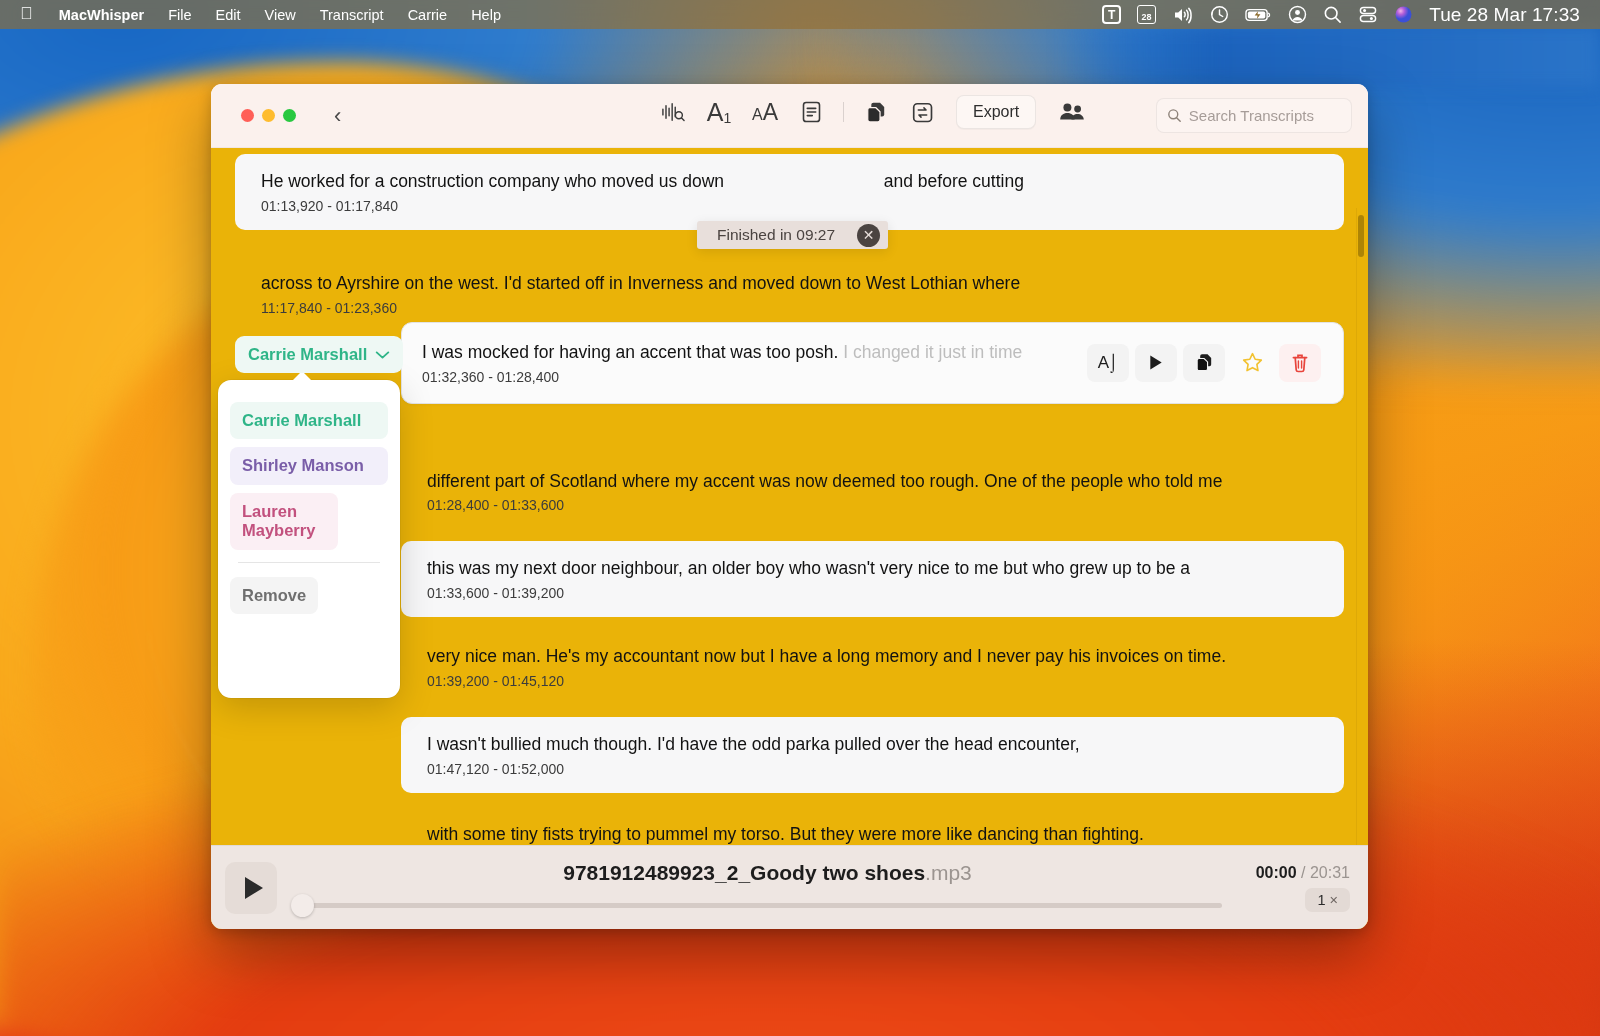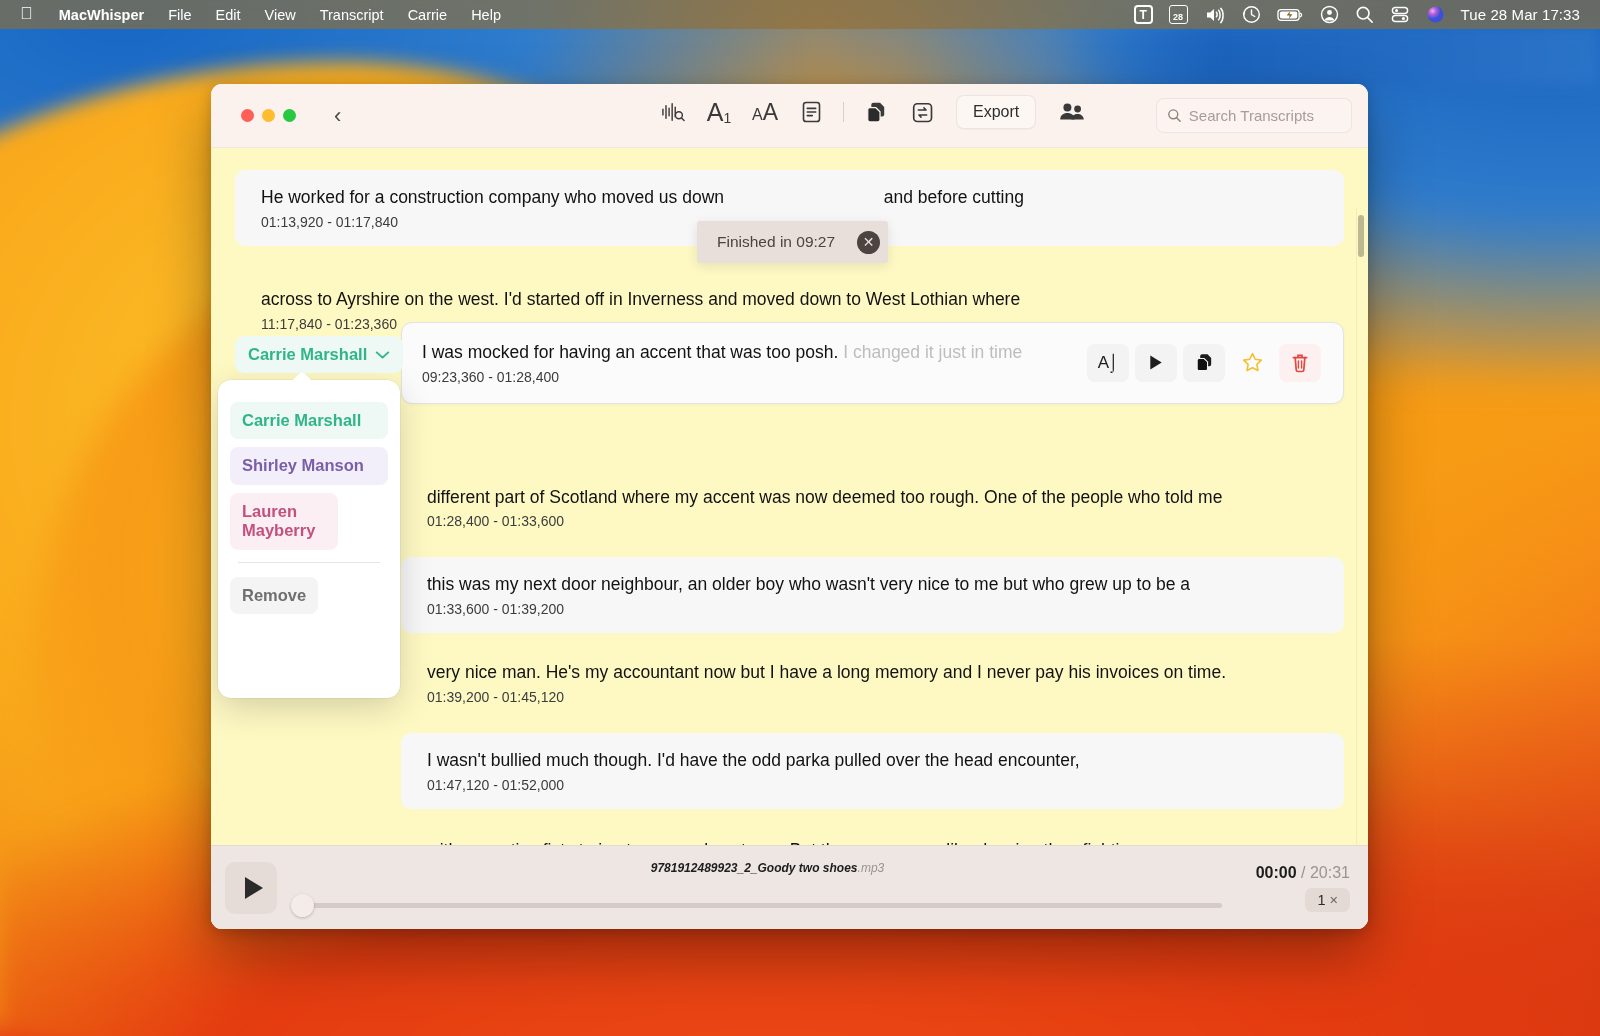--- a/index.html
+++ b/index.html
@@ -74,21 +74,21 @@
     font-size: 14.5px;
     z-index: 50;
     padding: 0 12px;
   }
   .mb-left { display: flex; align-items: center; gap: 0; }
   .mb-item { padding: 2px 12px; white-space: nowrap; cursor: default; }
   .mb-app { font-weight: bold; }
   .mb-apple { font-size: 17px; padding: 0 14px 3px 8px; line-height: 1; }
   .mb-right { margin-left: auto; display: flex; align-items: center; gap: 16px; padding-right: 8px; }
   .mb-ic { display: inline-flex; align-items: center; justify-content: center; }
-  .mb-clock { font-size: 15px; white-space: nowrap; letter-spacing: .1px; }
+  .mb-clock { font-size: 19px; white-space: nowrap; letter-spacing: .1px; }
 
   .tbox {
     width: 19px; height: 19px; border: 2px solid #fff; border-radius: 4px;
     display: flex; align-items: center; justify-content: center;
     font-weight: bold; font-size: 12px; line-height: 1;
   }
   .calbox {
     width: 19px; height: 19px; border: 1.6px solid #fff; border-radius: 3px;
     display: flex; align-items: flex-end; justify-content: center;
     font-size: 9px; font-weight: bold; padding-bottom: 1px; line-height: 1;
@@ -151,23 +151,23 @@
     border: none; outline: none; background: transparent;
     font-family: "Liberation Sans", sans-serif;
     font-size: 15px; color: #2b2b2b; width: 100%;
   }
   #search-input::placeholder { color: #a69c98; }
 
   
   #transcript {
     position: relative;
     height: 781px;
-    background: #fef9c3;
+    background: #eab308;
     overflow: hidden;
-    padding-top: 18px;
+    padding-top: 2px;
   }
   .seg {
     position: relative;
     margin: 0 24px 0 24px;
     padding: 16px 22px 16px 26px;
     border-radius: 10px;
   }
   .seg.alt { background: #f7f7f8; }
   .seg-text {
     font-size: 17.5px; color: #121212; line-height: 1.3;
@@ -246,21 +246,21 @@
   }
   #v-thumb {
     position: absolute; top: 7px; left: 1px;
     width: 6px; height: 42px;
     background: rgba(0,0,0,.26); border-radius: 3px;
   }
 
   
   #toast {
     position: absolute; left: 486px; top: 73px;
-    height: 42px;
+    height: 28px;
     display: flex; align-items: center;
     background: #e8dfdb;
     border-radius: 3px;
     padding: 0 8px 0 20px;
     box-shadow: 0 3px 12px rgba(0,0,0,.10);
     z-index: 34;
   }
   #toast-text { font-size: 15.5px; color: #4a4340; white-space: nowrap; }
   #toast-close {
     width: 23px; height: 23px; border-radius: 50%;
@@ -287,23 +287,22 @@
   #play-tri {
     width: 0; height: 0;
     border-left: 18px solid #2b2b2b;
     border-top: 11px solid transparent;
     border-bottom: 11px solid transparent;
     margin-left: 5px;
   }
   #player-main { flex: 1; position: relative; height: 62px; margin-left: 14px; }
   #player-title {
     position: absolute; left: 8px; right: 0; top: 4px;
-    text-align: center; font-size: 12px; color: #1d1d1d;
+    text-align: center; font-size: 21px; color: #1d1d1d;
     font-weight: bold;
-    font-style: italic;
   }
   #player-title .ext { color: #9b9490; font-weight: normal; }
   #track {
     position: absolute; left: 14px; right: 14px; top: 46px;
     height: 5px; border-radius: 3px; background: #d5cbc6;
   }
   #track-knob {
     position: absolute; left: -14px; top: -9px;
     width: 23px; height: 23px; border-radius: 50%;
     background: #f3ece9; box-shadow: 0 1px 3px rgba(0,0,0,.22);
@@ -517,21 +516,21 @@
 
     <div class="seg seg-indent" style="margin-top:14px;">
       <div class="seg-text">with some tiny fists trying to pummel my torso. But they were more like dancing than fighting.</div>
     </div>
 
     <div id="selected-seg">
       <div class="sel-body">
         <div class="seg-text">
           <span>I was mocked for having an accent that was too posh. </span><span class="faded">I changed it just in time</span>
         </div>
-        <div class="seg-time">09:23,360 - 01:28,400</div>
+        <div class="seg-time">01:32,360 - 01:28,400</div>
       </div>
       <div class="sel-actions">
         <div class="act">
           <span style="font-size:17px;color:#1d1d1d;letter-spacing:-1px;">A</span>
             <span style="font-size:17px;color:#1d1d1d;">⌡</span>
         </div>
         <div class="act">
           <svg width="16" height="17" viewBox="0 0 16 18">
               <path d="M2 1.5 14 9 2 16.5z" fill="#1d1d1d"></path>
             </svg>

